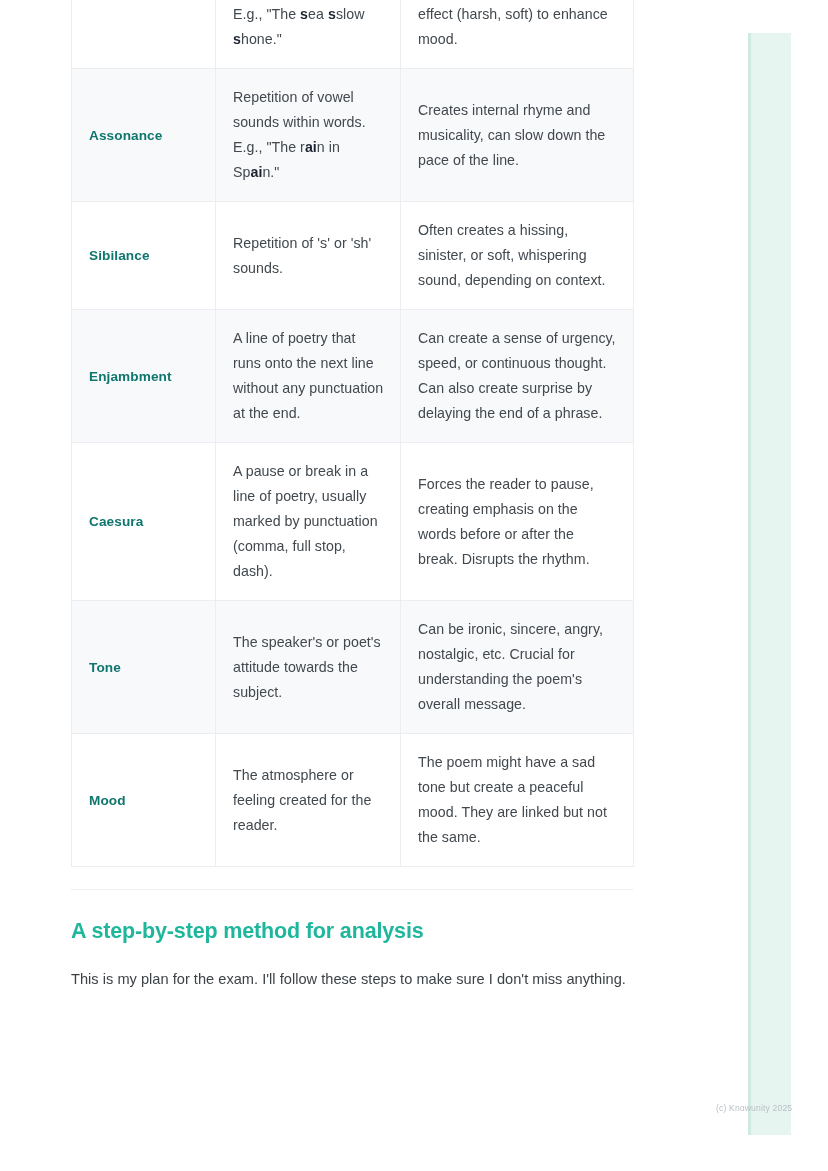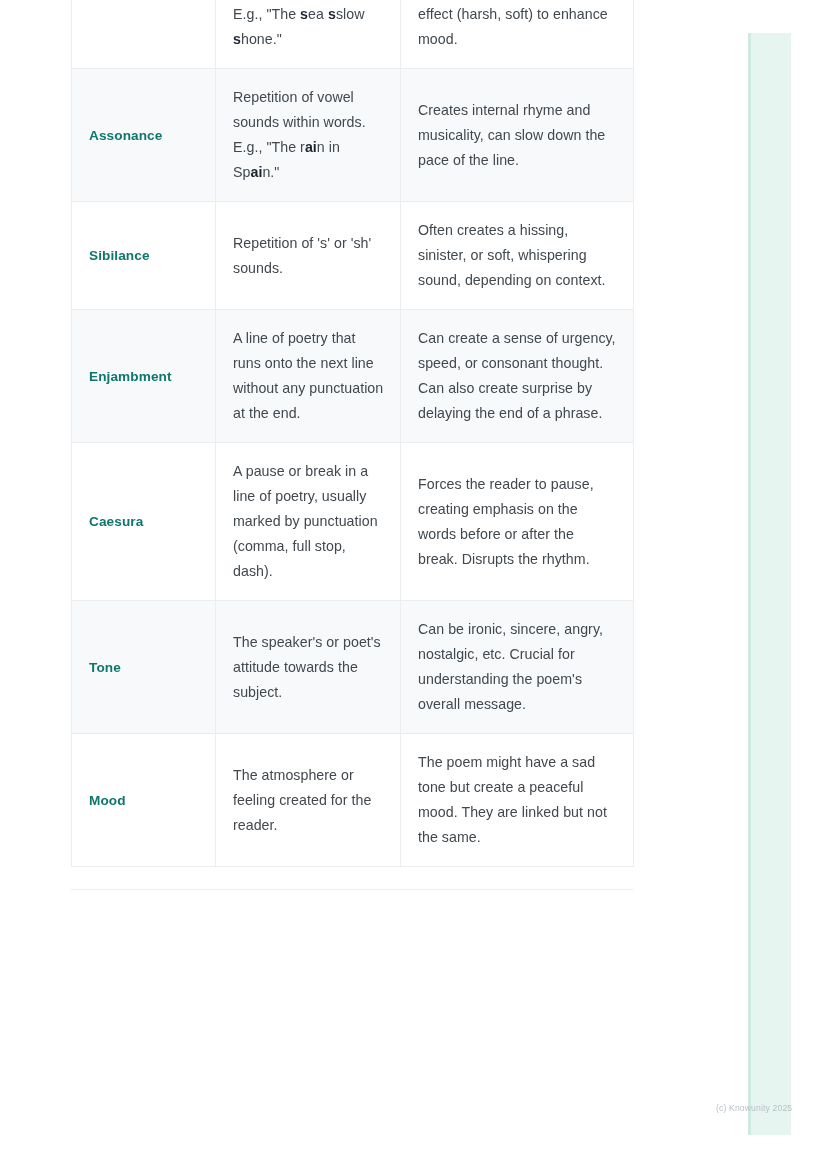--- a/index.html
+++ b/index.html
@@ -142,21 +142,21 @@
             <td class="eff">Creates internal rhyme and musicality, can slow down the pace of the line.</td>
           </tr>
           <tr>
             <td class="term">Sibilance</td>
             <td class="def"><span>Repetition of 's' or 'sh' sounds.</span></td>
             <td class="eff">Often creates a hissing, sinister, or soft, whispering sound, depending on context.</td>
           </tr>
           <tr class="alt">
             <td class="term">Enjambment</td>
             <td class="def"><span>A line of poetry that runs onto the next line without any punctuation at the end.</span></td>
-            <td class="eff">Can create a sense of urgency, speed, or consonant thought. Can also create surprise by delaying the end of a phrase.</td>
+            <td class="eff">Can create a sense of urgency, speed, or continuous thought. Can also create surprise by delaying the end of a phrase.</td>
           </tr>
           <tr>
             <td class="term">Caesura</td>
             <td class="def"><span>A pause or break in a line of poetry, usually marked by punctuation (comma, full stop, dash).</span></td>
             <td class="eff">Forces the reader to pause, creating emphasis on the words before or after the break. Disrupts the rhythm.</td>
           </tr>
           <tr class="alt">
             <td class="term">Tone</td>
             <td class="def"><span>The speaker's or poet's attitude towards the subject.</span></td>
             <td class="eff">Can be ironic, sincere, angry, nostalgic, etc. Crucial for understanding the poem's overall message.</td>
@@ -165,17 +165,19 @@
             <td class="term">Mood</td>
             <td class="def"><span>The atmosphere or feeling created for the reader.</span></td>
             <td class="eff">The poem might have a sad tone but create a peaceful mood. They are linked but not the same.</td>
           </tr>
         </tbody>
     </table>
   </div>
 
   <div class="divider"></div>
 
+  <h2 class="section-title">A step-by-step method for analysis</h2>
 
+  <p class="body-text">This is my plan for the exam. I'll follow these steps to make sure I don't miss anything.</p>
 
 </div>
 
 <div class="watermark">(c) Knowunity 2025</div>
 
 </body></html>

